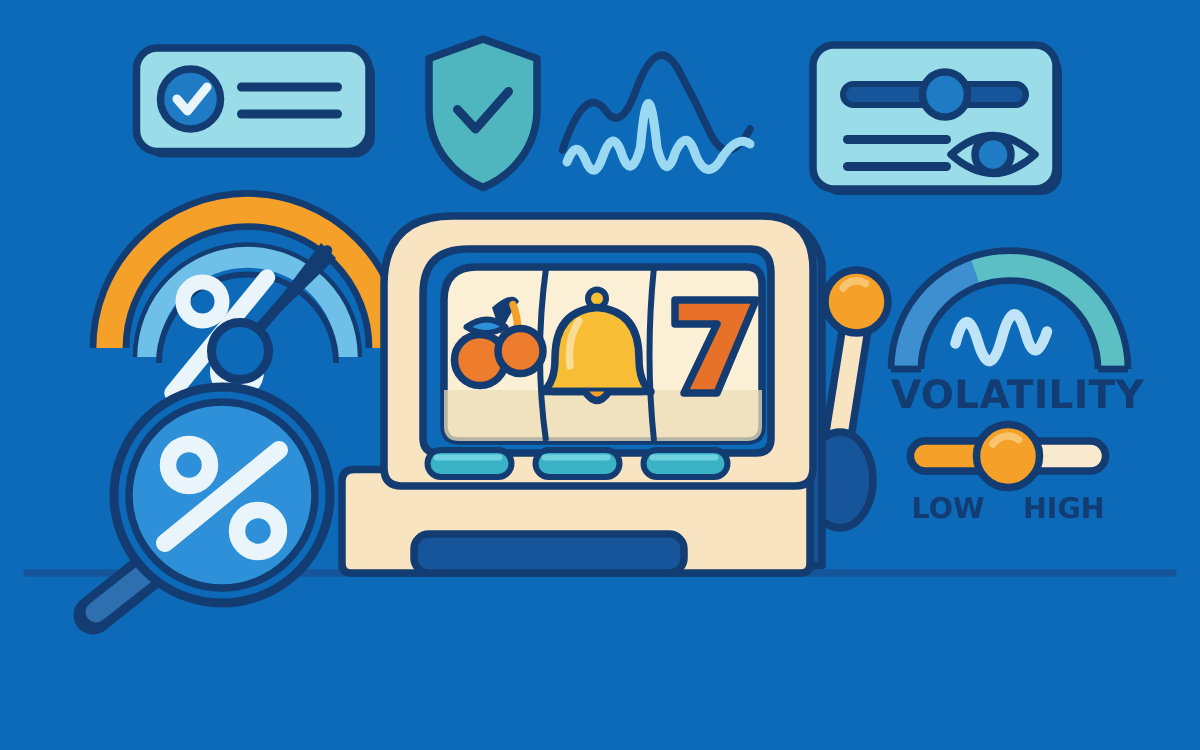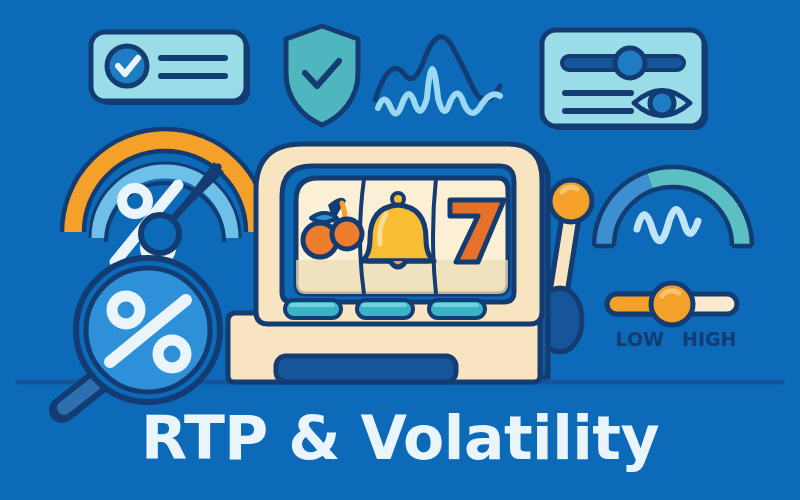--- a/index.html
+++ b/index.html
@@ -175,23 +175,23 @@
         <rect x="607" y="294" width="130" height="20" rx="10" fill="#F8E9CF" stroke="#123C72" stroke-width="5"></rect>
         <path d="M617 304 h55" stroke="#F5A029" stroke-width="19" stroke-linecap="round"></path>
         <rect x="607" y="294" width="66" height="20" rx="10" fill="#F5A029" stroke="#123C72" stroke-width="5"></rect>
         <circle cx="672" cy="304" r="21" fill="#F5A029" stroke="#123C72" stroke-width="5"></circle>
         <path d="M662 296 a12 12 0 0 1 17 -3" fill="none" stroke="#F9C46E" stroke-width="5" stroke-linecap="round"></path>
       </g>
     </g>
 
   </svg>
 
+  <div style="position:absolute;left:594px;top:249px;width:158px;text-align:center;
+              font-size:26px;font-weight:bold;letter-spacing:0.2px;color:#123C72;" class="txt">VOLATILITY</div>
 
-  <div style="position:absolute;left:600px;top:328px;width:64px;text-align:right;
+  <div style="position:absolute;left:600px;top:328px;width:64px;text-align:center;
               font-size:19px;font-weight:bold;color:#123C72;" class="txt">LOW</div>
 
   <div style="position:absolute;left:682px;top:328px;width:68px;
               font-size:19px;font-weight:bold;color:#123C72;" class="txt">HIGH</div>
 
-  <div style="position:absolute;left:0;top:403px;width:800px;text-align:center;
-              font-size:60px;font-weight:bold;color:#EAF4FB;letter-spacing:-0.5px;" class="txt">RTP &amp; Volatility</div>
 
 </div>
 
 </body></html>

